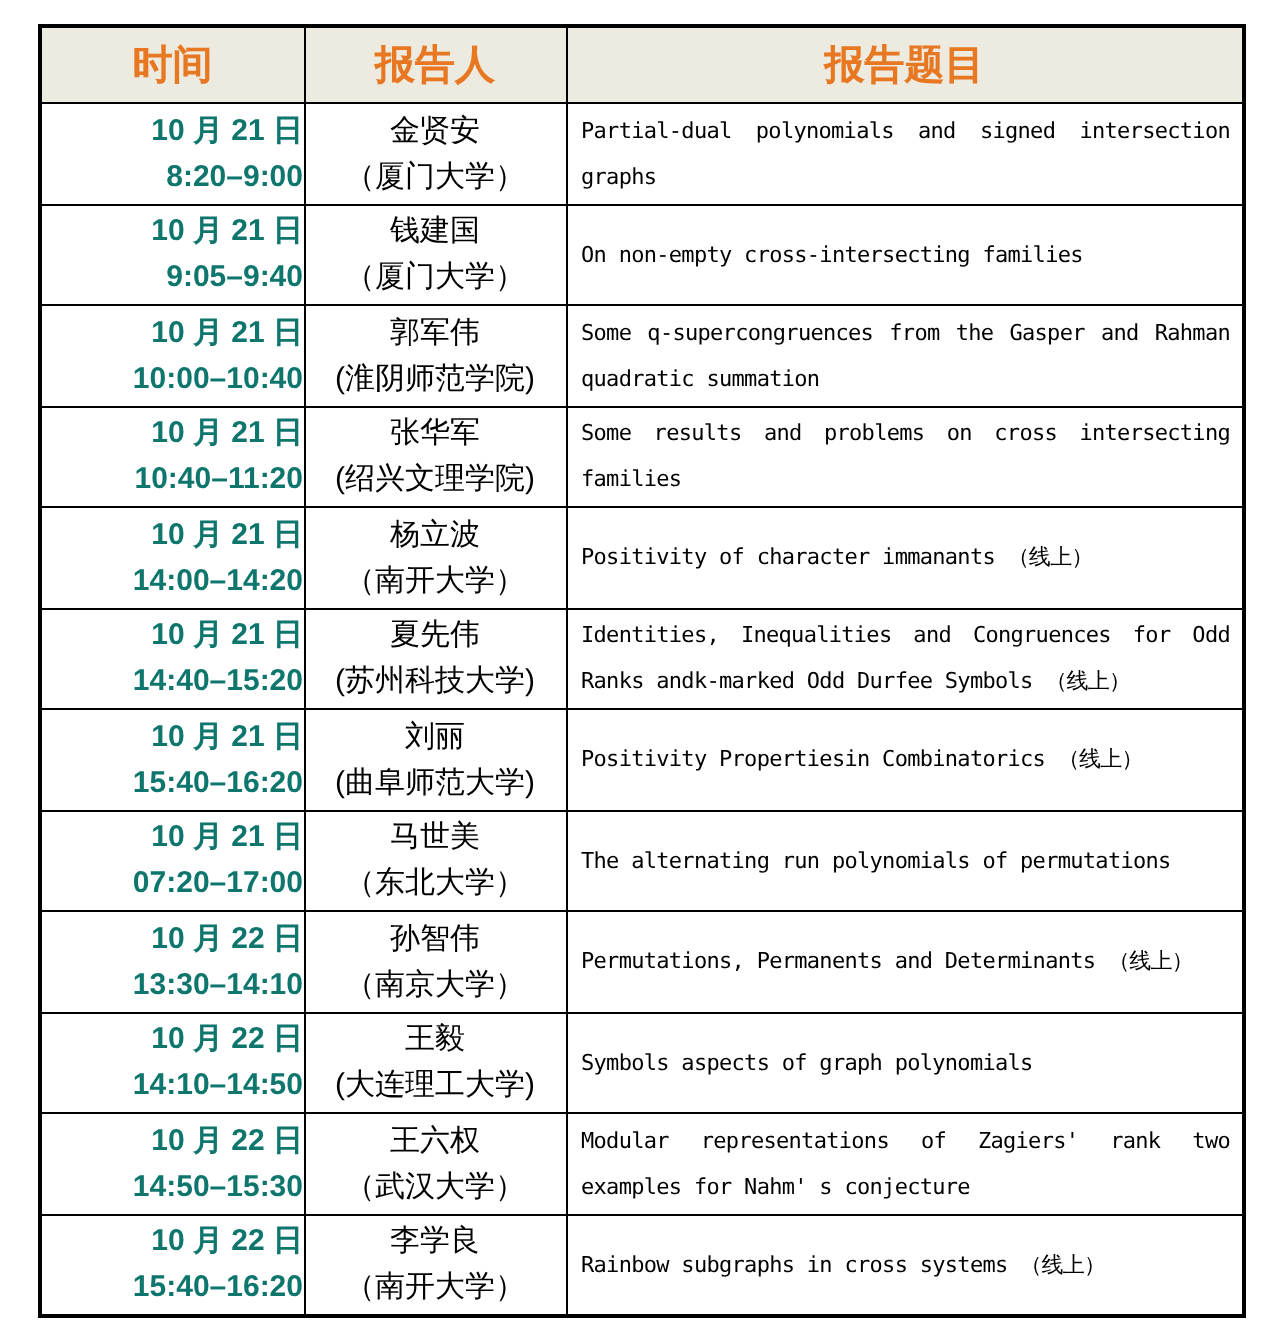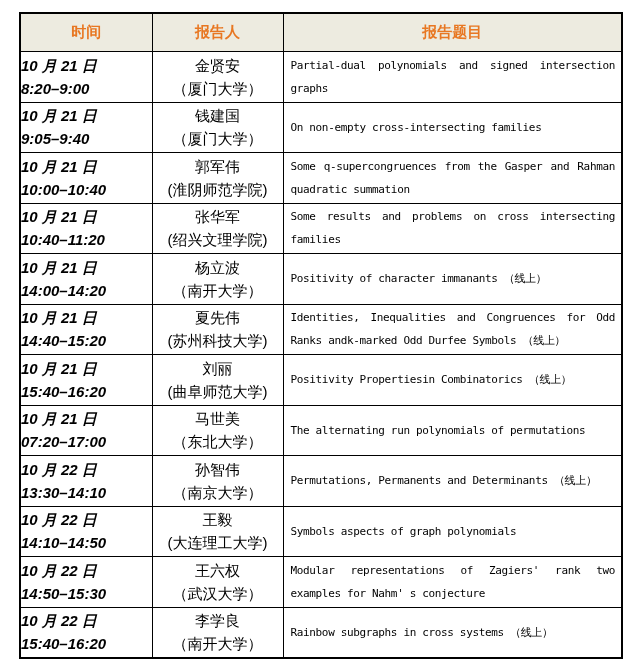--- a/index.html
+++ b/index.html
@@ -25,40 +25,39 @@
     border: 2px solid #000000;
   }
   col.c1 { width: 132px; }
   col.c2 { width: 131px; }
   col.c3 { width: 339px; }
   th {
     height: 37px;
     background: #EDEBE0;
     color: #E87722;
     font-weight: bold;
-    font-size: 15px;
+    font-size: 20px;
     text-align: center;
     vertical-align: middle;
     border: 1px solid #000000;
     padding: 0;
   }
   td {
     border: 1px solid #000000;
     height: 49.5px;
     padding: 0;
     vertical-align: middle;
     overflow: hidden;
   }
   td.c-time {
-    text-align: left;
-    color: #000000;
+    text-align: right;
+    color: #0f766e;
     font-weight: bold;
     font-size: 15px;
     line-height: 23px;
-    font-style: italic;
   }
   td.c-speaker {
     text-align: center;
     color: #000000;
     font-size: 15px;
     line-height: 23px;
     margin-top: 12px;
   }
   td.c-title {
     color: #000000;

